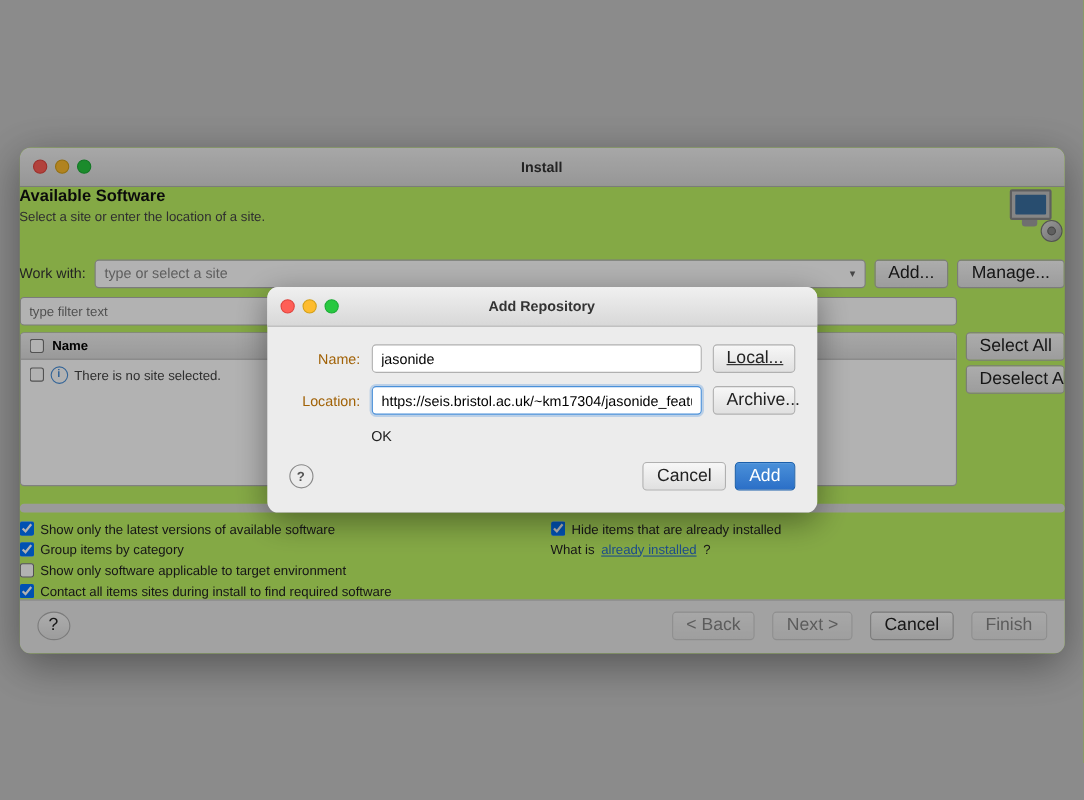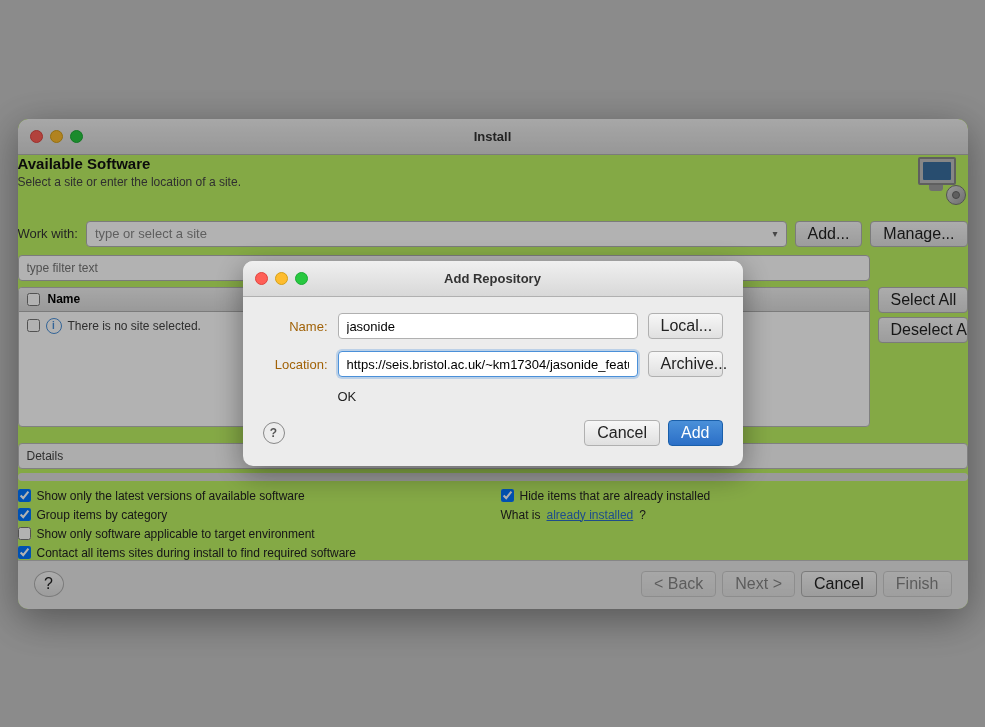--- a/index.html
+++ b/index.html
@@ -244,21 +244,21 @@
     .bottom-bar {
       display: flex;
       align-items: center;
       justify-content: space-between;
       padding: 10px 16px 12px;
       border-top: 1px solid #c0c0c0;
       background: #e8e8e8;
     }
     .bottom-nav-buttons {
       display: flex;
-      gap: 6px;
+      gap: 16px;
       align-items: center;
     }
     .btn-disabled {
       opacity: 0.5;
       cursor: default;
     }
     
     .overlay {
       position: fixed;
       top: 0; left: 0; right: 0; bottom: 0;
@@ -484,23 +484,20 @@
             <span>There is no site selected.</span>
           </div>
         </div>
       </div>
       <div class="side-buttons">
         <button class="btn" style="width:90px;">Select All</button>
         <button class="btn" style="width:90px;text-align:center;">Deselect All</button>
       </div>
     </div>
 
-    <div class="details-bar">
-      <span>Details</span>
-    </div>
 
     <div class="progress-bar-container">
       <div class="progress-bar-fill"></div>
     </div>
 
     <div class="two-col-checkboxes">
       <div class="col-left">
         <div class="checkbox-row">
           <input type="checkbox" checked="" style="">
           <span>Show only the latest versions of available software</span>
@@ -553,21 +550,21 @@
         <div class="tb-btn tb-max"></div>
       </div>
       <span class="dialog-title">Add Repository</span>
     </div>
 
     <div class="dialog-body">
 
       <div class="dialog-field-row">
         <span class="dialog-label">Name:</span>
         <input class="dialog-input" type="text" value="jasonide" style="">
-        <button class="btn" style="width:75px;">Local...</button>
+        <button class="btn" style="width:75px;text-decoration:underline;">Local...</button>
       </div>
 
       <div class="dialog-field-row">
         <span class="dialog-label">Location:</span>
         <input class="dialog-input location-active" type="text" value="https://seis.bristol.ac.uk/~km17304/jasonide_feature/" style="">
         <button class="btn" style="width:75px;">Archive...</button>
       </div>
 
       <div class="dialog-ok-row">
         <span class="dialog-ok-label"></span>

